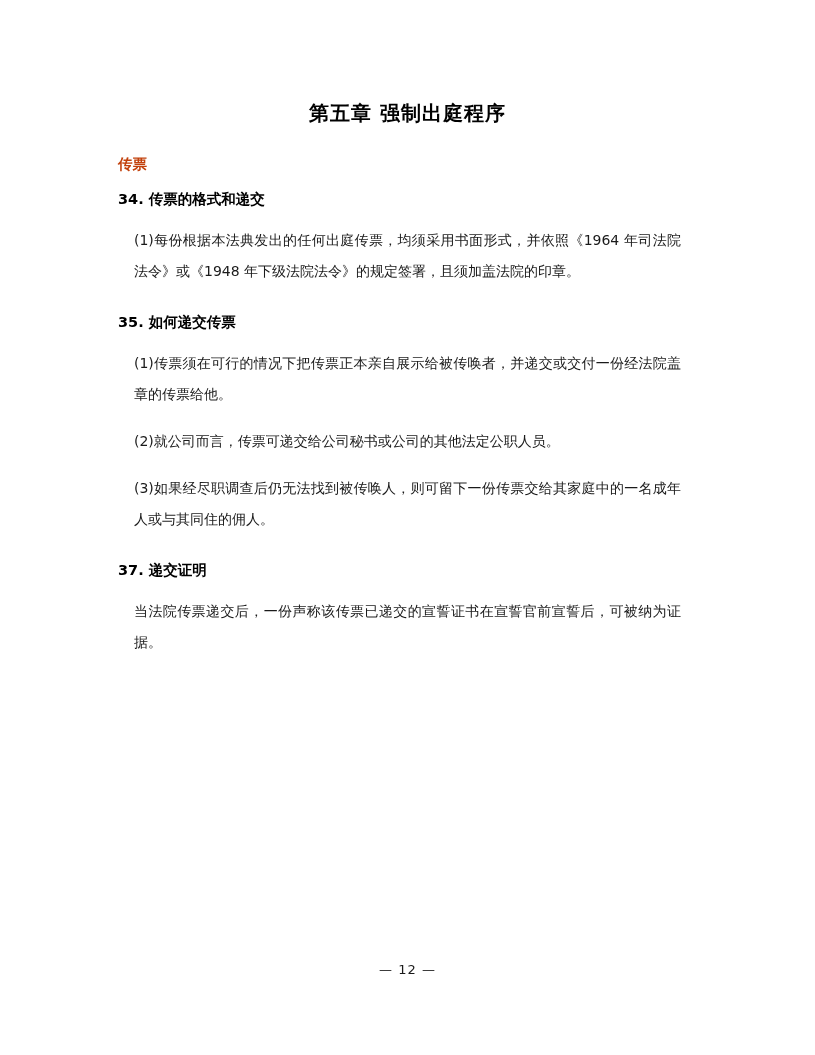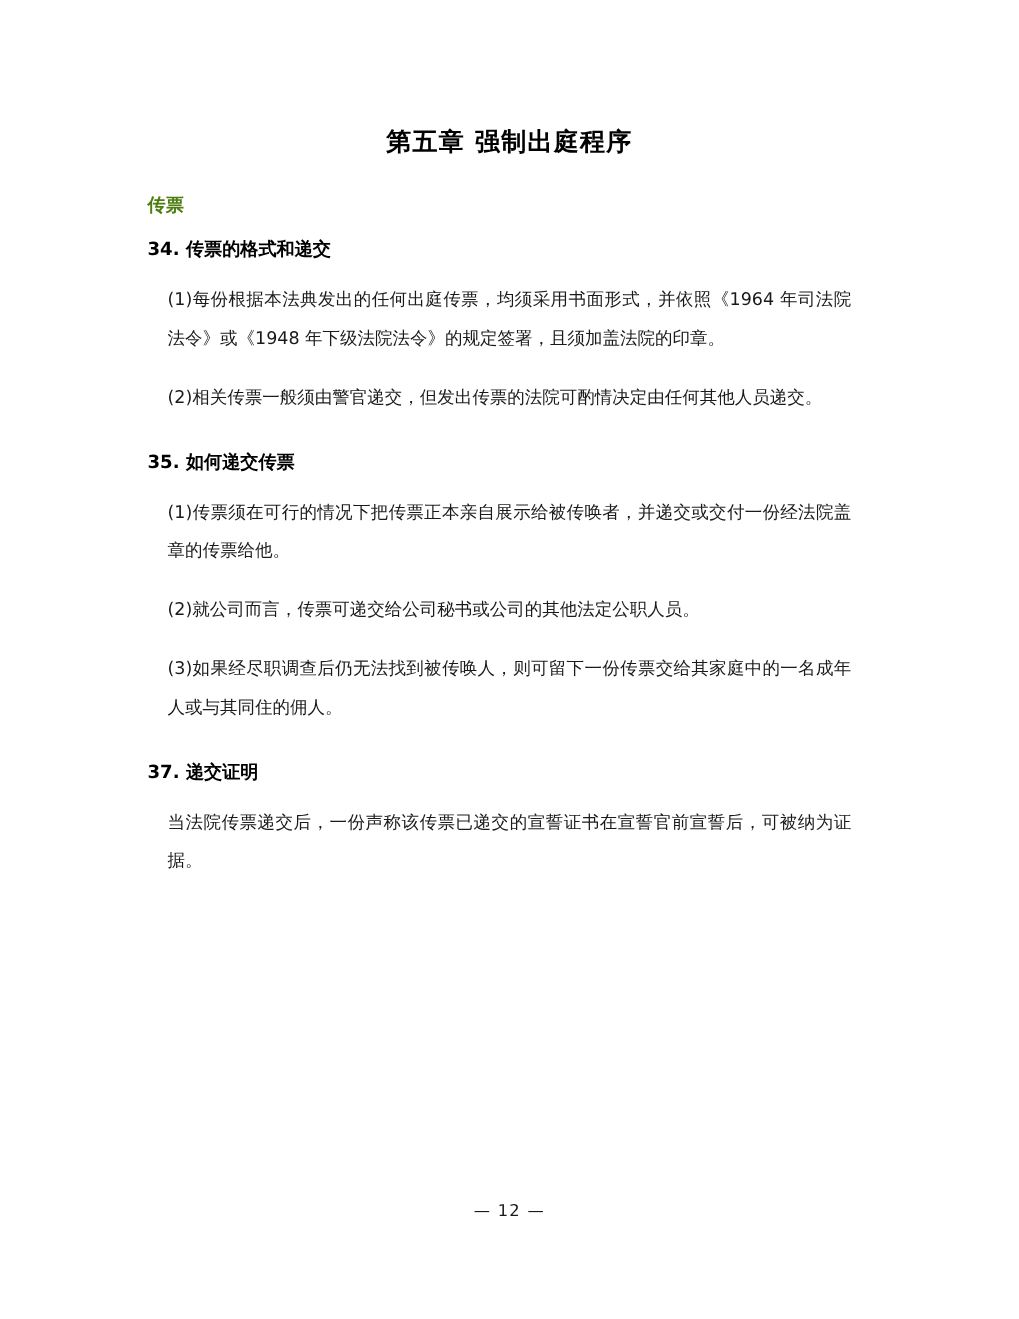--- a/index.html
+++ b/index.html
@@ -27,21 +27,21 @@
     font-size: 20px;
     font-weight: bold;
     letter-spacing: 1px;
     margin: 0 0 28px 0;
     color: #000;
   }
   .lead-label {
     font-size: 14.5px;
     font-weight: bold;
     margin: 0 0 14px 0;
-    color: #4d7c0f;
+    color: #c2410c;
   }
   .section {
     margin-bottom: 4px;
   }
   .section.gap {
     margin-top: 26px;
   }
   .section-heading {
     font-size: 14.5px;
     font-weight: bold;
@@ -78,21 +78,20 @@
 
 <div class="page">
 
   <h1 class="chapter-title">第五章 强制出庭程序</h1>
 
   <div class="lead-label">传票</div>
 
   <div class="section">
     <div class="section-heading">34. 传票的格式和递交</div>
     <p class="para spread">(1)每份根据本法典发出的任何出庭传票，均须采用书面形式，并依照《1964 年司法院法令》或《1948 年下级法院法令》的规定签署，且须加盖法院的印章。</p>
-    <p class="para spread">(2)相关传票一般须由警官递交，但发出传票的法院可酌情决定由任何其他人员递交。</p>
   </div>
 
   <div class="section gap">
     <div class="section-heading">35. 如何递交传票</div>
     <p class="para spread">(1)传票须在可行的情况下把传票正本亲自展示给被传唤者，并递交或交付一份经法院盖章的传票给他。</p>
     <p class="para spread">(2)就公司而言，传票可递交给公司秘书或公司的其他法定公职人员。</p>
     <p class="para spread">(3)如果经尽职调查后仍无法找到被传唤人，则可留下一份传票交给其家庭中的一名成年人或与其同住的佣人。</p>
   </div>
 
   <div class="section gap">

